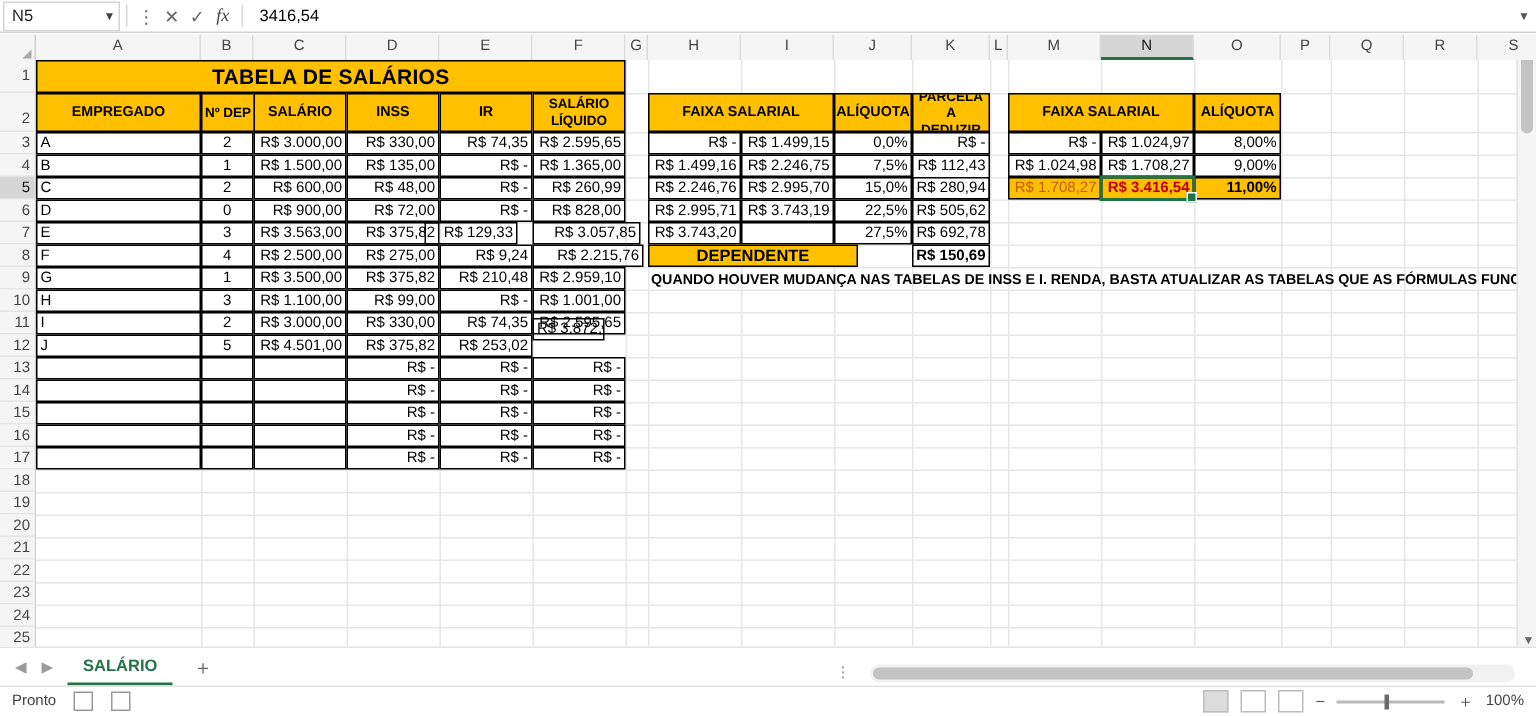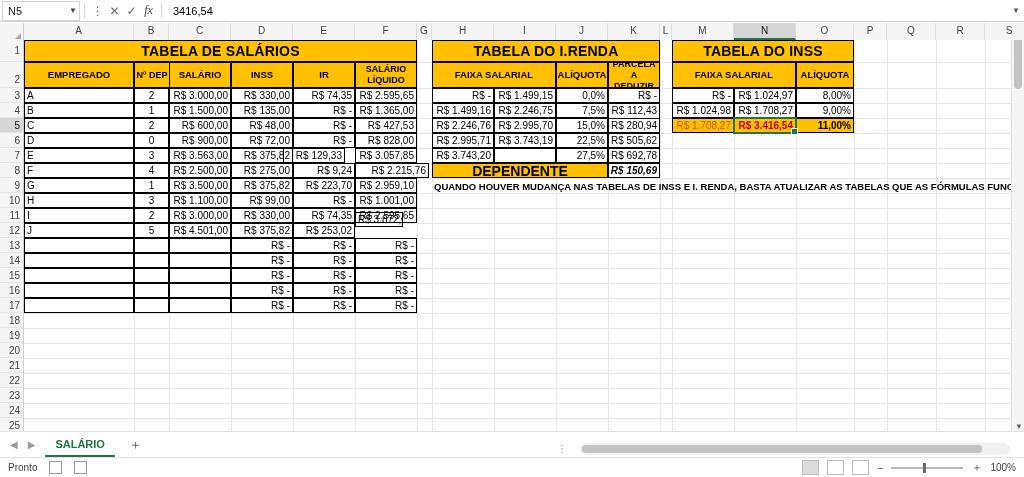--- a/index.html
+++ b/index.html
@@ -106,21 +106,21 @@
     color: #000;
   }
   .b { font-weight: bold; }
   .c { text-align: center; }
   .r { text-align: right; }
   .l { text-align: left; }
   .gold { background: #FFC000; }
   .bord { border: 1px solid #000; }
   .vcenter { display: flex; align-items: center; }
   .vcenter.c { justify-content: center; }
-  .vcenter.r { justify-content: flex-end; font-style: italic; }
+  .vcenter.r { justify-content: flex-end; }
   .wrap { white-space: normal; line-height: 11px; }
   .title { font-size: 14px; font-weight: bold; letter-spacing: .2px; }
   .orangetext { color: #C55A11; }
   .redtext { color: #C00000; }
   .selbox {
     position: absolute; border: 2px solid #217346; z-index: 6; pointer-events: none;
   }
   .selbox::after {
     content: ""; position: absolute; right: -3px; bottom: -3px;
     width: 5px; height: 5px; background: #217346; border: 1px solid #fff;
@@ -313,48 +313,48 @@
     <div class="cell bord r" style="left:145px;top:63px;width:62px;height:15px">R$    1.500,00</div>
     <div class="cell bord r" style="left:207px;top:63px;width:62px;height:15px">R$      135,00</div>
     <div class="cell bord r" style="left:269px;top:63px;width:62px;height:15px">R$            -</div>
     <div class="cell bord r" style="left:331px;top:63px;width:62px;height:15px">R$    1.365,00</div>
 
     <div class="cell bord l" style="left:0px;top:78px;width:110px;height:15px">C</div>
     <div class="cell bord c" style="left:110px;top:78px;width:35px;height:15px">2</div>
     <div class="cell bord r" style="left:145px;top:78px;width:62px;height:15px">R$      600,00</div>
     <div class="cell bord r" style="left:207px;top:78px;width:62px;height:15px">R$        48,00</div>
     <div class="cell bord r" style="left:269px;top:78px;width:62px;height:15px">R$            -</div>
-    <div class="cell bord r" style="left:331px;top:78px;width:62px;height:15px">R$      427,53</div>
+    <div class="cell bord r" style="left:331px;top:78px;width:62px;height:15px">R$      260,99</div>
 
     <div class="cell bord l" style="left:0px;top:93px;width:110px;height:15px">D</div>
     <div class="cell bord c" style="left:110px;top:93px;width:35px;height:15px">0</div>
     <div class="cell bord r" style="left:145px;top:93px;width:62px;height:15px">R$      900,00</div>
     <div class="cell bord r" style="left:207px;top:93px;width:62px;height:15px">R$        72,00</div>
     <div class="cell bord r" style="left:269px;top:93px;width:62px;height:15px">R$            -</div>
     <div class="cell bord r" style="left:331px;top:93px;width:62px;height:15px">R$      828,00</div>
 
     <div class="cell bord l" style="left:0px;top:108px;width:110px;height:15px">E</div>
     <div class="cell bord c" style="left:110px;top:108px;width:35px;height:15px">3</div>
     <div class="cell bord r" style="left:145px;top:108px;width:62px;height:15px">R$    3.563,00</div>
     <div class="cell bord r" style="left:207px;top:108px;width:62px;height:15px">R$      375,82</div>
     <div class="cell bord r" style="left:259px;top:108px;width:62px;height:15px">R$      129,33</div>
-    <div class="cell bord r" style="left:331px;top:108px;width:62px;height:15px">R$    3.057,85</div>
+    <div class="cell bord r" style="left:331px;top:108px;width:72px;height:15px">R$    3.057,85</div>
 
     <div class="cell bord l" style="left:0px;top:123px;width:110px;height:15px">F</div>
     <div class="cell bord c" style="left:110px;top:123px;width:35px;height:15px">4</div>
     <div class="cell bord r" style="left:145px;top:123px;width:62px;height:15px">R$    2.500,00</div>
     <div class="cell bord r" style="left:207px;top:123px;width:62px;height:15px">R$      275,00</div>
     <div class="cell bord r" style="left:269px;top:123px;width:62px;height:15px">R$          9,24</div>
     <div class="cell bord r" style="left:331px;top:123px;width:74px;height:15px">R$    2.215,76</div>
 
     <div class="cell bord l" style="left:0px;top:138px;width:110px;height:15px">G</div>
     <div class="cell bord c" style="left:110px;top:138px;width:35px;height:15px">1</div>
     <div class="cell bord r" style="left:145px;top:138px;width:62px;height:15px">R$    3.500,00</div>
     <div class="cell bord r" style="left:207px;top:138px;width:62px;height:15px">R$      375,82</div>
-    <div class="cell bord r" style="left:269px;top:138px;width:62px;height:15px">R$      223,70</div>
+    <div class="cell bord r" style="left:269px;top:138px;width:62px;height:15px">R$      210,48</div>
     <div class="cell bord r" style="left:331px;top:138px;width:62px;height:15px">R$    2.959,10</div>
 
     <div class="cell bord l" style="left:0px;top:153px;width:110px;height:15px">H</div>
     <div class="cell bord c" style="left:110px;top:153px;width:35px;height:15px">3</div>
     <div class="cell bord r" style="left:145px;top:153px;width:62px;height:15px">R$    1.100,00</div>
     <div class="cell bord r" style="left:207px;top:153px;width:62px;height:15px">R$        99,00</div>
     <div class="cell bord r" style="left:269px;top:153px;width:62px;height:15px">R$            -</div>
     <div class="cell bord r" style="left:331px;top:153px;width:62px;height:15px">R$    1.001,00</div>
 
     <div class="cell bord l" style="left:0px;top:168px;width:110px;height:15px">I</div>
@@ -399,21 +399,20 @@
     <div class="cell bord r" style="left:269px;top:243px;width:62px;height:15px">R$            -</div>
     <div class="cell bord r" style="left:331px;top:243px;width:62px;height:15px">R$            -</div>
 
     <div class="cell bord l" style="left:0px;top:258px;width:110px;height:15px"></div>
     <div class="cell bord c" style="left:110px;top:258px;width:35px;height:15px"></div>
     <div class="cell bord r" style="left:145px;top:258px;width:62px;height:15px"></div>
     <div class="cell bord r" style="left:207px;top:258px;width:62px;height:15px">R$            -</div>
     <div class="cell bord r" style="left:269px;top:258px;width:62px;height:15px">R$            -</div>
     <div class="cell bord r" style="left:331px;top:258px;width:62px;height:15px">R$            -</div>
 
-    <div class="cell gold bord title vcenter c" style="left:408px;top:0px;width:228px;height:22px">TABELA DO I.RENDA</div>
 
     <div class="cell gold bord b vcenter c" style="left:408px;top:22px;width:124px;height:26px;font-size:9.5px">FAIXA SALARIAL</div>
     <div class="cell gold bord b vcenter c" style="left:532px;top:22px;width:52px;height:26px;font-size:9.5px">ALÍQUOTA</div>
     <div class="cell gold bord b vcenter c wrap" style="left:584px;top:22px;width:52px;height:26px;font-size:9px;justify-content:center;text-align:center">PARCELA A DEDUZIR</div>
 
     <div class="cell bord r" style="left:408px;top:48px;width:62px;height:15px">R$            -</div>
     <div class="cell bord r" style="left:470px;top:48px;width:62px;height:15px">R$    1.499,15</div>
     <div class="cell bord r" style="left:532px;top:48px;width:52px;height:15px">0,0%</div>
     <div class="cell bord r" style="left:584px;top:48px;width:52px;height:15px">R$            -</div>
 
@@ -430,24 +429,23 @@
     <div class="cell bord r" style="left:408px;top:93px;width:62px;height:15px">R$    2.995,71</div>
     <div class="cell bord r" style="left:470px;top:93px;width:62px;height:15px">R$    3.743,19</div>
     <div class="cell bord r" style="left:532px;top:93px;width:52px;height:15px">22,5%</div>
     <div class="cell bord r" style="left:584px;top:93px;width:52px;height:15px">R$    505,62</div>
 
     <div class="cell bord r" style="left:408px;top:108px;width:62px;height:15px">R$    3.743,20</div>
     <div class="cell bord r" style="left:470px;top:108px;width:62px;height:15px"></div>
     <div class="cell bord r" style="left:532px;top:108px;width:52px;height:15px">27,5%</div>
     <div class="cell bord r" style="left:584px;top:108px;width:52px;height:15px">R$    692,78</div>
 
-    <div class="cell gold bord b vcenter c" style="left:408px;top:123px;width:176px;height:15px;font-size:14px">DEPENDENTE</div>
+    <div class="cell gold bord b vcenter c" style="left:408px;top:123px;width:140px;height:15px;font-size:11px">DEPENDENTE</div>
     <div class="cell bord b vcenter r" style="left:584px;top:123px;width:52px;height:15px">R$ 150,69</div>
 
-    <div class="cell gold bord title vcenter c" style="left:648px;top:0px;width:182px;height:22px">TABELA DO INSS</div>
 
     <div class="cell gold bord b vcenter c" style="left:648px;top:22px;width:124px;height:26px;font-size:9.5px">FAIXA SALARIAL</div>
     <div class="cell gold bord b vcenter c" style="left:772px;top:22px;width:58px;height:26px;font-size:9.5px">ALÍQUOTA</div>
 
     <div class="cell bord r" style="left:648px;top:48px;width:62px;height:15px">R$            -</div>
     <div class="cell bord r" style="left:710px;top:48px;width:62px;height:15px">R$    1.024,97</div>
     <div class="cell bord r" style="left:772px;top:48px;width:58px;height:15px">8,00%</div>
 
     <div class="cell bord r" style="left:648px;top:63px;width:62px;height:15px">R$    1.024,98</div>
     <div class="cell bord r" style="left:710px;top:63px;width:62px;height:15px">R$    1.708,27</div>

